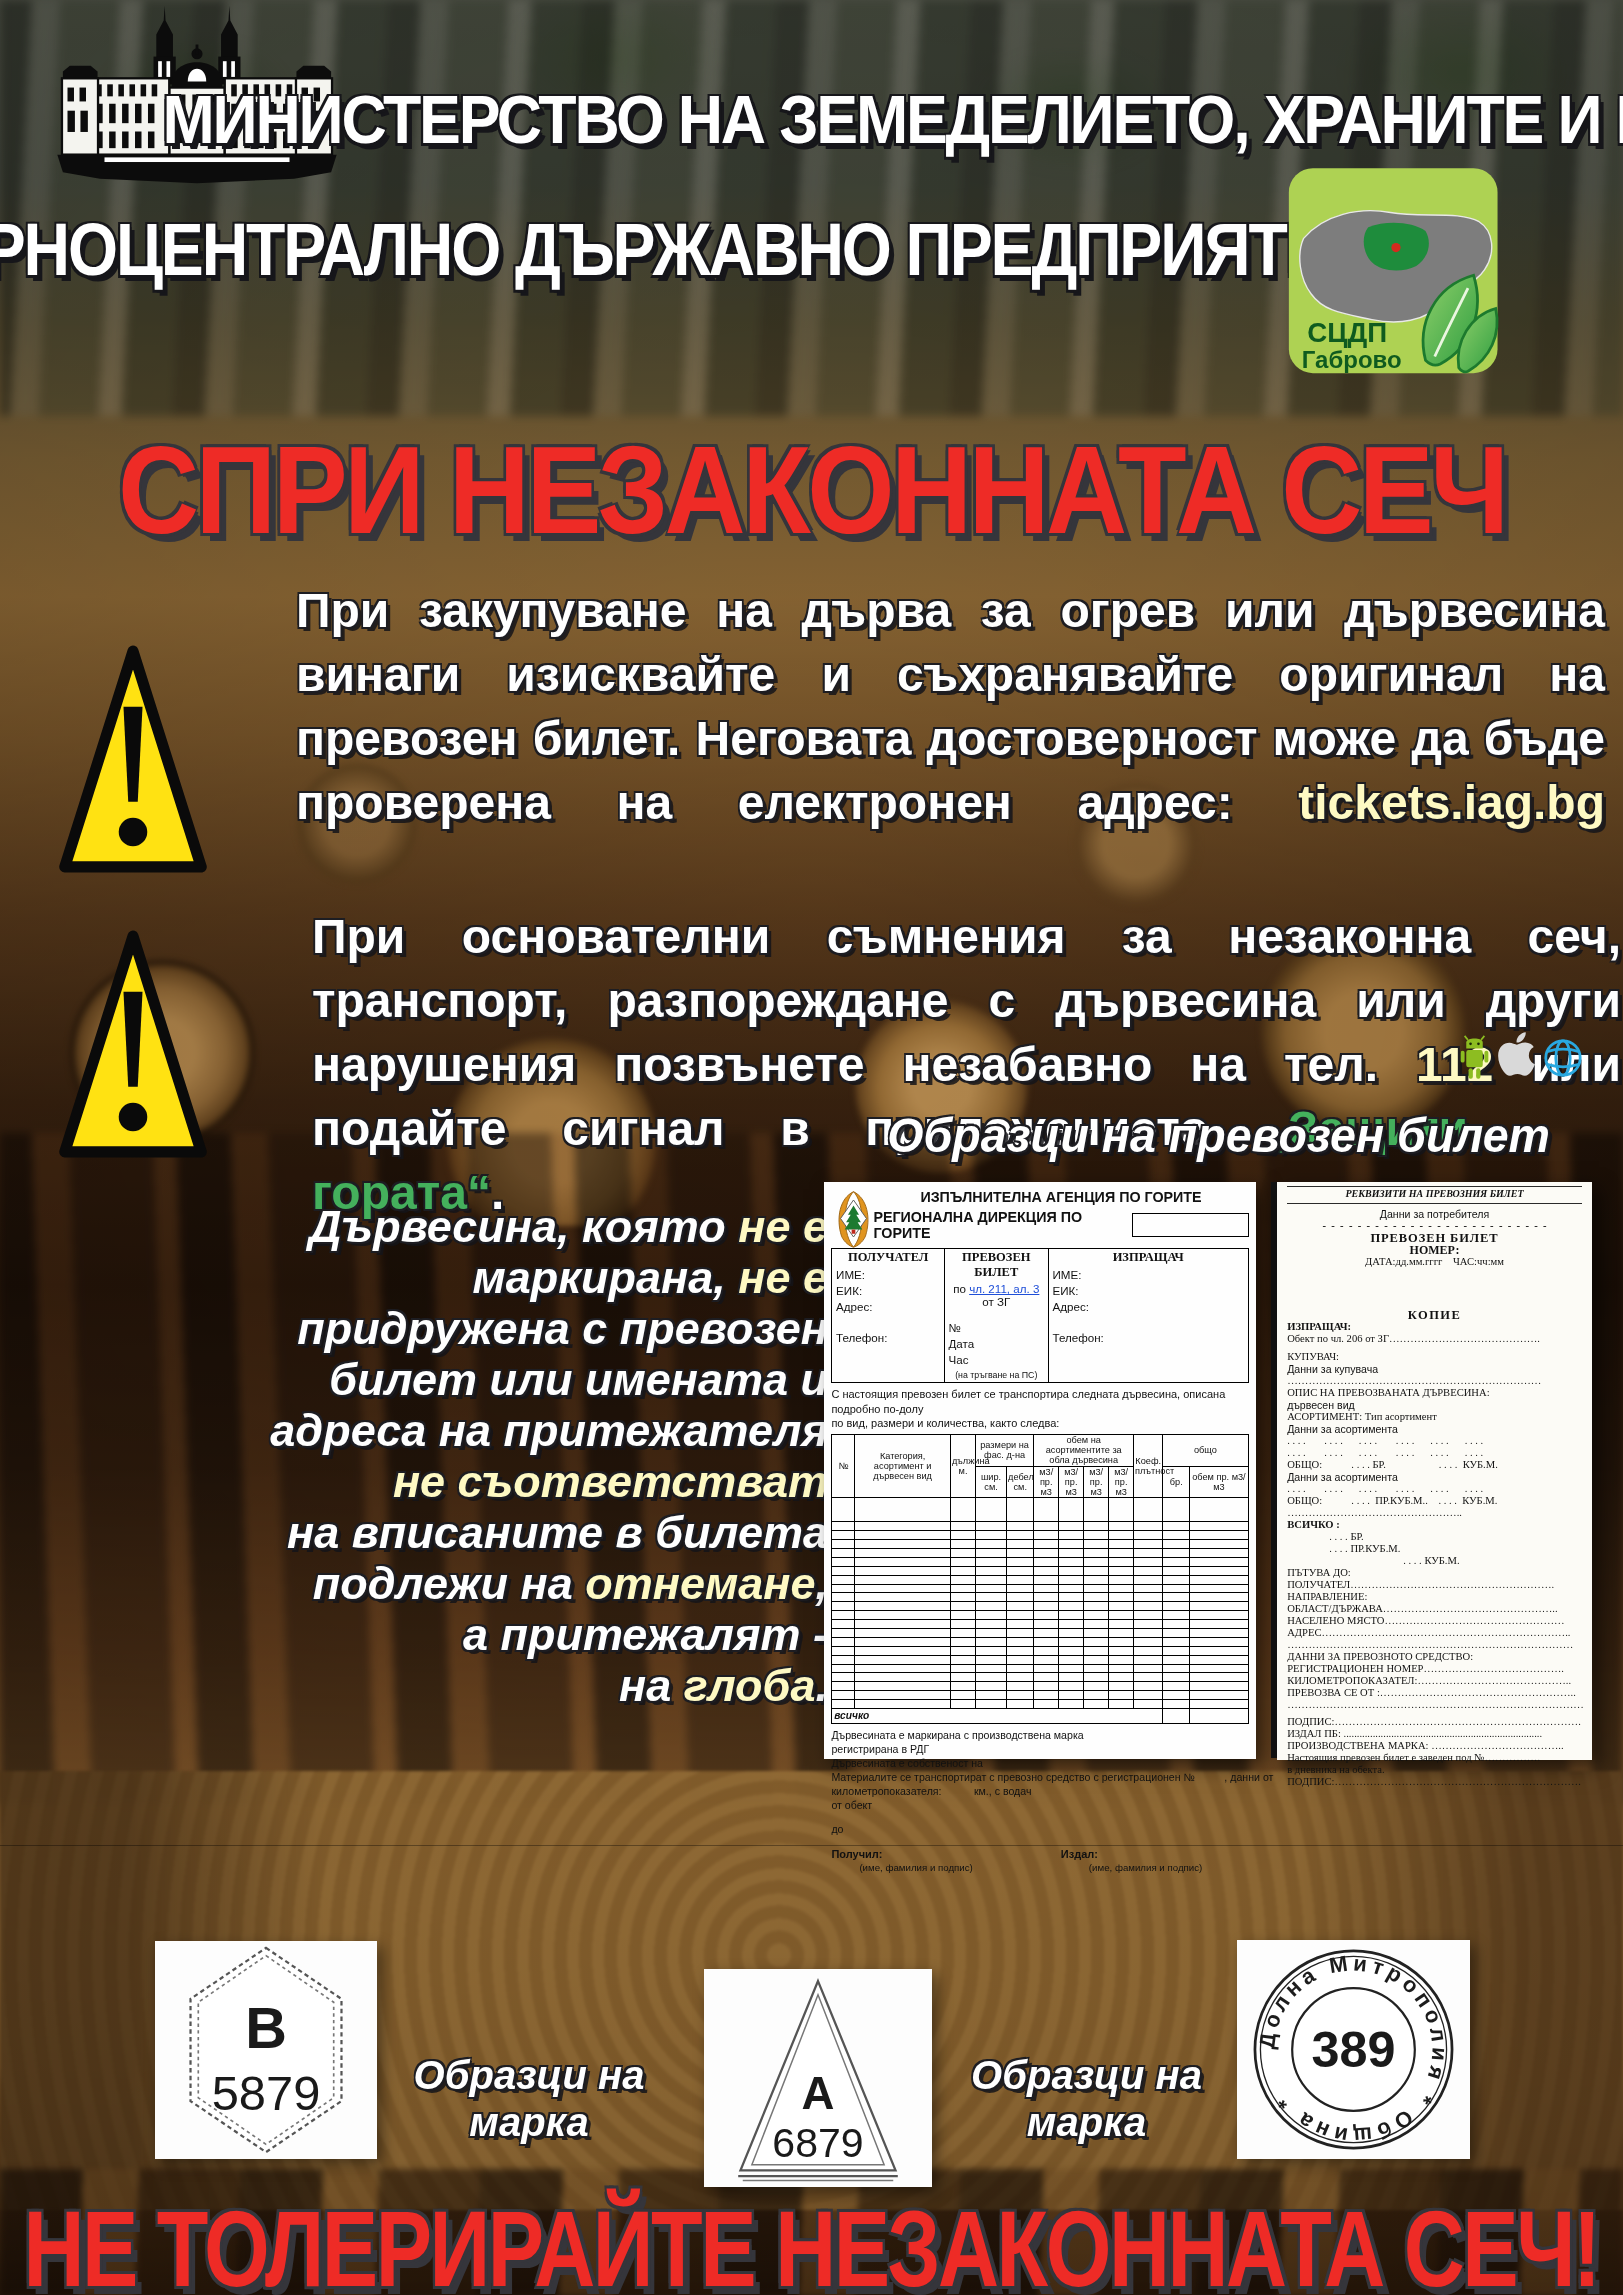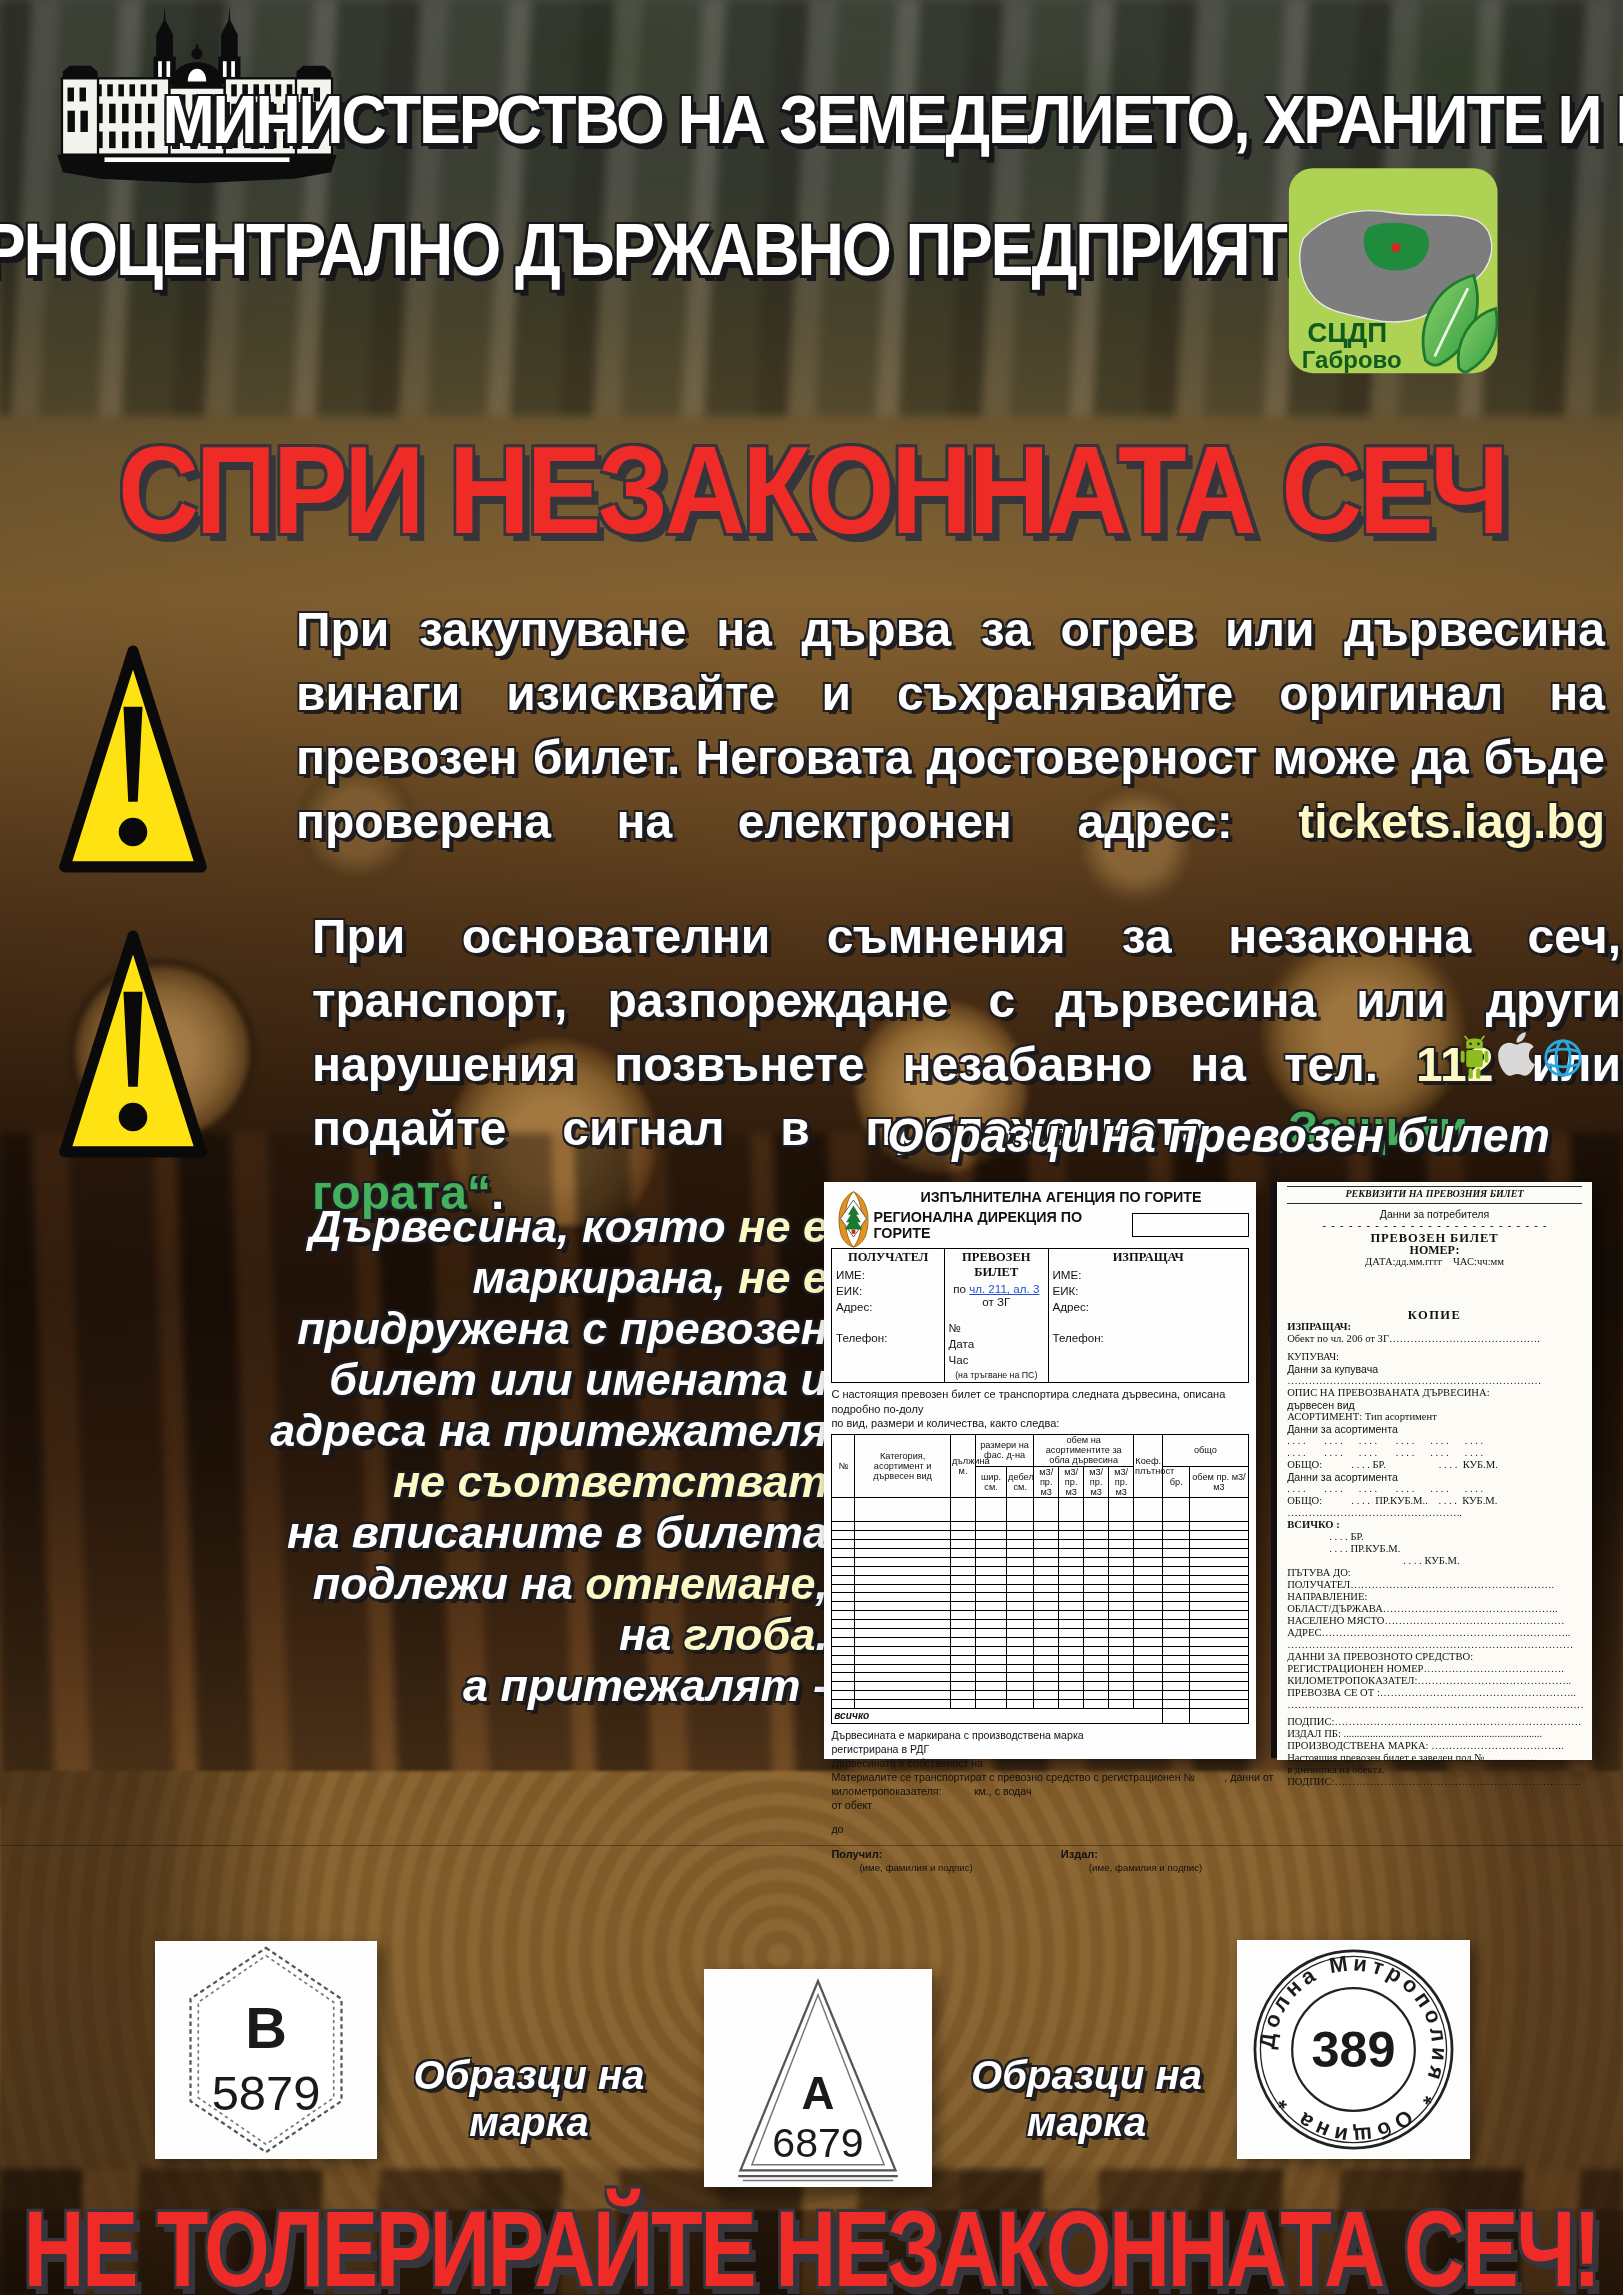--- a/index.html
+++ b/index.html
@@ -217,21 +217,21 @@
 
   <div class="abs cflex" style="left:0;top:423px;width:100%;">
     <div class="red-head" style="font-size:117px;letter-spacing:-3.7px;transform:scale(0.96,1.06);white-space:nowrap;">СПРИ НЕЗАКОННАТА СЕЧ</div>
   </div>
 
   <svg class="abs" style="left:53px;top:640px" width="160" height="238" viewBox="0 0 100 150">
     <polygon points="50,7 93,143 7,143" fill="#ffe212" stroke="#0a0a0a" stroke-width="7" stroke-linejoin="round"></polygon>
     <path d="M44 42 L56 42 L53 102 L47 102 Z" fill="#0a0a0a"></path>
     <circle cx="50" cy="121" r="9" fill="#0a0a0a"></circle>
   </svg>
-  <div class="abs body-text" style="left:296px;top:598px;width:1309px;font-size:48px;line-height:64px;">
+  <div class="abs body-text" style="left:296px;top:579px;width:1309px;font-size:48px;line-height:64px;">
     <div class="jline">При закупуване на дърва за огрев или дървесина</div>
     <div class="jline">винаги изисквайте и съхранявайте оригинал на</div>
     <div class="jline">превозен билет. Неговата достоверност може да бъде</div>
     <div class="jline"><span>проверена на електронен адрес: </span><span class="red-w">tickets.iag.bg</span></div>
   </div>
 
   <svg class="abs" style="left:53px;top:925px" width="160" height="238" viewBox="0 0 100 150">
     <polygon points="50,7 93,143 7,143" fill="#ffe212" stroke="#0a0a0a" stroke-width="7" stroke-linejoin="round"></polygon>
     <path d="M44 42 L56 42 L53 102 L47 102 Z" fill="#0a0a0a"></path>
     <circle cx="50" cy="121" r="9" fill="#0a0a0a"></circle>
@@ -275,22 +275,22 @@
 
   <div class="abs body-text ital" style="left:116px;top:1201px;width:712px;font-size:45px;line-height:51px;text-align:right;">
     <div><span>Дървесина, която </span><span class="red-w">не е</span></div>
     <div><span>маркирана, </span><span class="red-w">не е</span></div>
     <div>придружена с превозен</div>
     <div>билет или имената и</div>
     <div>адреса на притежателя</div>
     <div class="red-w">не съответстват</div>
     <div>на вписаните в билета</div>
     <div><span>подлежи на </span><span class="red-w">отнемане</span><span>,</span></div>
+    <div>а притежалят -</div>
     <div><span>на </span><span class="red-w">глоба</span><span>.</span></div>
-    <div>а притежалят -</div>
   </div>
 
   <div class="sheet" id="doc1">
     <svg style="position:absolute;left:8.3px;top:5.5px" width="43" height="61" viewBox="0 0 92 132">
       <path d="M46 8 C16 22 8 66 20 104 C26 118 38 126 46 128 C36 116 28 94 28 66 C28 40 36 18 46 8 Z" fill="#e0941f" stroke="#9c6412" stroke-width="2"></path>
       <path d="M46 8 C76 22 84 66 72 104 C66 118 54 126 46 128 C56 116 64 94 64 66 C64 40 56 18 46 8 Z" fill="#e0941f" stroke="#9c6412" stroke-width="2"></path>
       <polygon points="46,26 74,66 46,106 18,66" fill="#fff" stroke="#555" stroke-width="2"></polygon>
       <polygon points="46,38 58,58 52,58 62,74 55,74 65,90 27,90 37,74 30,74 40,58 34,58" fill="#1c7a30"></polygon>
       <rect x="42" y="90" width="8" height="9" fill="#c0271d"></rect>
     </svg>

